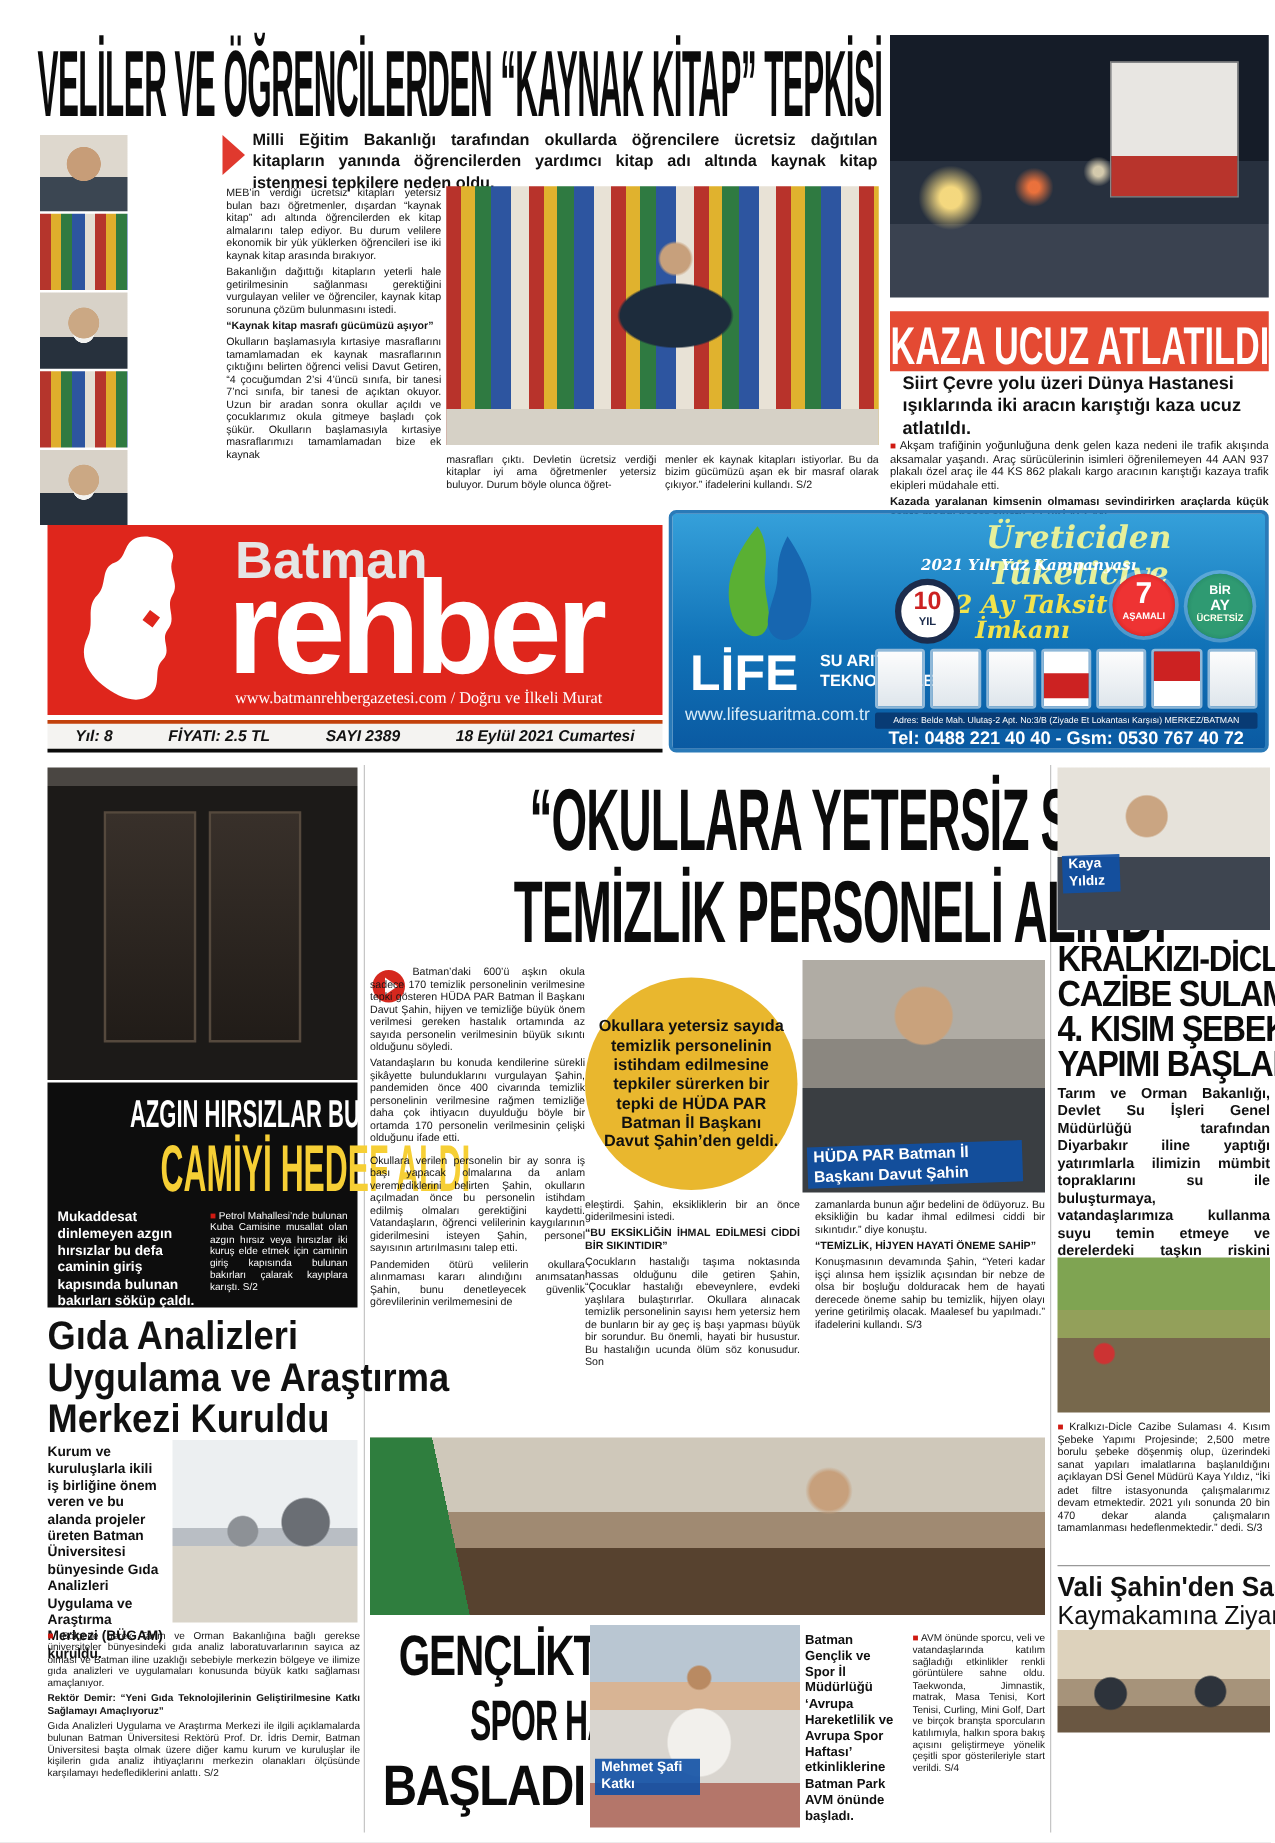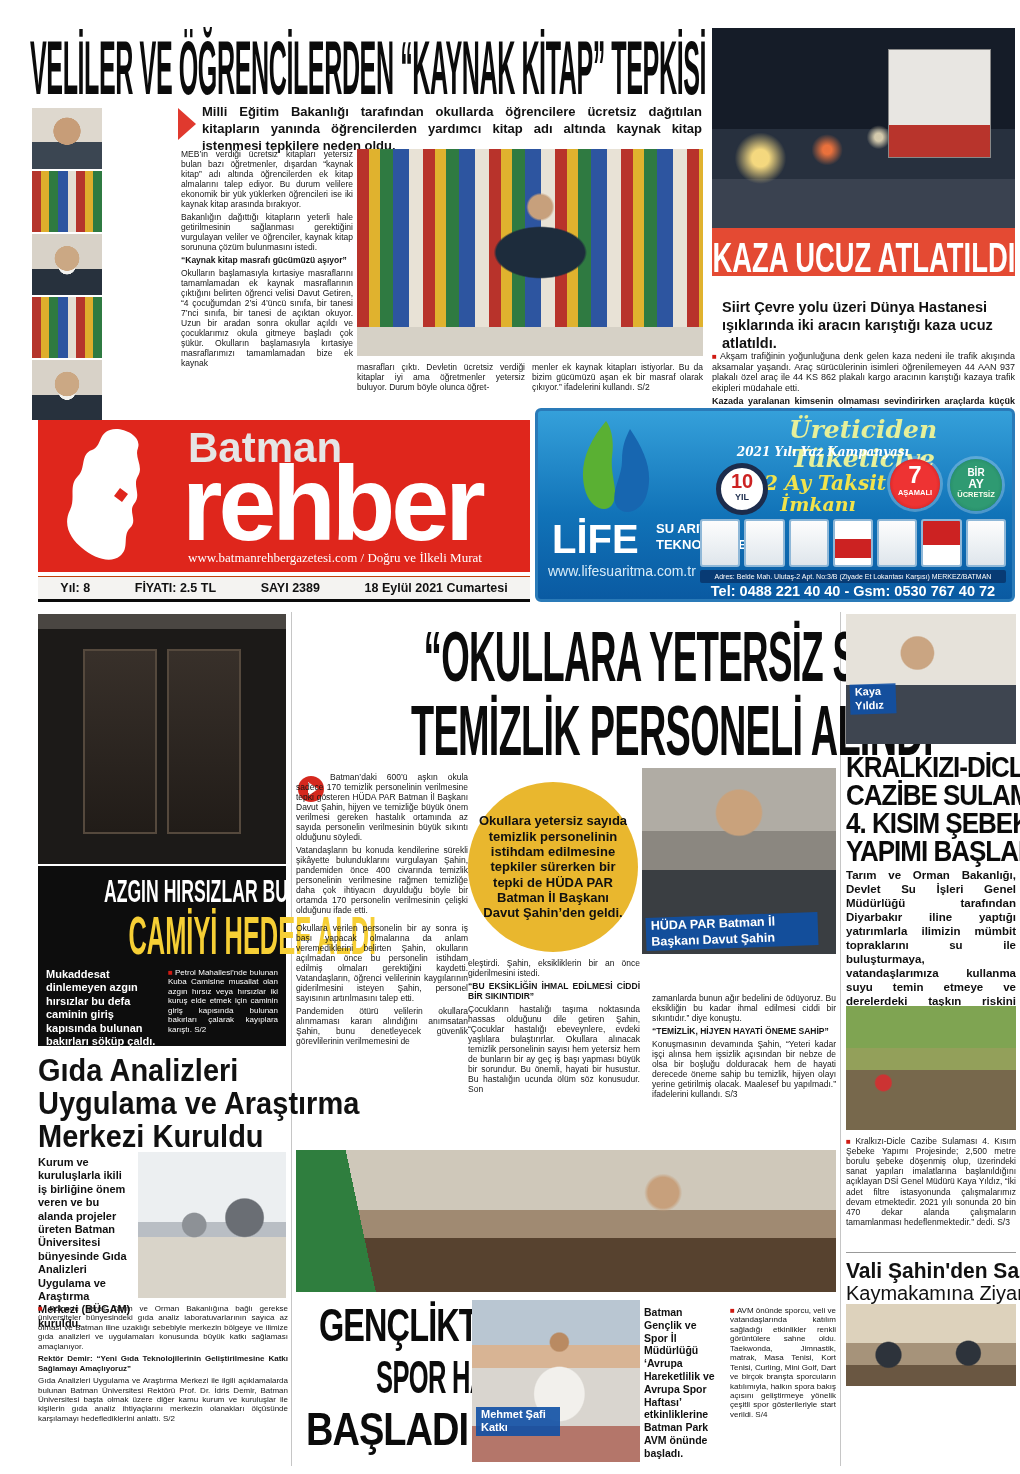--- a/index.html
+++ b/index.html
@@ -60,21 +60,21 @@
       linear-gradient(180deg,#ddd2bc 0 48%, #a6937a 48% 74%, #6a5742 74% 100%); }
   .ph-sport { background:
       radial-gradient(ellipse at 52% 58%, #f2f0ec 0 20%, transparent 21%),
       radial-gradient(circle at 52% 26%, #b98a62 0 6%, transparent 7%),
       linear-gradient(180deg,#b9c6d2 0 28%, #d8b494 28% 42%, #d9d5cf 42% 78%, #b4766a 78% 100%); }
 
   .plabel { position:absolute; background:rgba(16,80,165,.9); color:#fff; font-weight:bold; font-size:11px; line-height:1.25; padding:1px 5px; transform:rotate(-2deg); }
 
   
   #redbox { background:#df261c; }
-  #infobar { background:#f4f3f1; border-top:1px solid #c2410c; border-bottom:3px solid #0a0a0a; display:flex; align-items:center; justify-content:space-around; font-weight:bold; font-size:12.5px; }
+  #infobar { background:#f4f3f1; border-top:3px solid #c2410c; border-bottom:3px solid #0a0a0a; display:flex; align-items:center; justify-content:space-around; font-weight:bold; font-size:12.5px;font-style:italic; }
 
   
   #adbox { background:linear-gradient(180deg,#35a0da 0%, #1173b8 55%, #0a5aa2 100%); border:3px solid #2a7ab8; border-radius:6px; }
   .script { font-family:"DejaVu Serif", serif; font-style:italic; font-weight:bold; text-align:center; }
   .prodbox { background:linear-gradient(180deg,#fdfdfd,#dfe6ec); border:2px solid #8fb8d8; border-radius:3px; }
   #adrbar { background:#083b74; color:#fff; font-size:7px; text-align:center; line-height:13px; border-radius:2px; white-space:nowrap; overflow:hidden; }
 
   .kaza-banner { background:#e44a33; display:flex; align-items:center; justify-content:center; }
 
   .circle-quote { border-radius:50%; background:#e9b72e; display:flex; align-items:center; justify-content:center; text-align:center; }
@@ -114,21 +114,21 @@
   <div class="abs body-txt" style="left:357px; top:362px; width:168px; height:58px; overflow:hidden;">
     <p>masrafları çıktı. Devletin ücretsiz verdiği kitaplar iyi ama öğretmenler yetersiz buluyor. Durum böyle olunca öğret-</p>
   </div>
   <div class="abs body-txt" style="left:532px; top:362px; width:171px; height:58px; overflow:hidden;">
     <p>menler ek kaynak kitapları istiyorlar. Bu da bizim gücümüzü aşan ek bir masraf olarak çıkıyor.” ifadelerini kullandı. S/2</p>
   </div>
 
   <div class="ph ph-night" style="left:712px; top:28px; width:303px; height:210px;">
     <div class="truck"></div>
   </div>
-  <div class="abs kaza-banner" style="left:712px; top:228px; width:303px; height:48px;">
+  <div class="abs kaza-banner" style="left:712px; top:249px; width:303px; height:48px;">
     <span class="fitx fitx-c" style="font-size: 34px; color: rgb(255, 255, 255); transform: scale(0.805851, 1.25);">KAZA UCUZ ATLATILDI</span>
   </div>
   <div class="abs" style="left:722px; top:298px; width:288px; height:50px; font-weight:bold; font-size:14.5px; line-height:1.25;">Siirt Çevre yolu üzeri Dünya Hastanesi ışıklarında iki aracın karıştığı kaza ucuz atlatıldı.</div>
   <div class="abs body-txt" style="left:712px; top:351px; width:303px; height:64px; font-size:9px; overflow:hidden;">
     <p><span class="bullet">■</span><span>Akşam trafiğinin yoğunluğuna denk gelen kaza nedeni ile trafik akışında aksamalar yaşandı. Araç sürücülerinin isimleri öğrenilemeyen 44 AAN 937 plakalı özel araç ile 44 KS 862 plakalı kargo aracının karıştığı kazaya trafik ekipleri müdahale etti.</span></p>
     <p style="font-weight:bold;">Kazada yaralanan kimsenin olmaması sevindirirken araçlarda küçük çapta maddi hasar oluştu. ŞEVKİ ASLAN</p>
   </div>
 
   <div id="redbox" class="abs" style="left:38px; top:420px; width:492px; height:152px;">
     <svg class="abs" style="left:16px; top:8px;" width="112" height="138" viewBox="0 0 56 69">
@@ -244,21 +244,21 @@
 
   <div class="ph ph-sahin" style="left:642px; top:768px; width:194px; height:186px;">
     <div class="plabel" style="left:4px; bottom:6px; width:172px; font-size:12.5px;">HÜDA PAR Batman İl Başkanı Davut Şahin</div>
   </div>
 
   <div class="abs body-txt" style="left:468px; top:958px; width:172px; height:188px; overflow:hidden;">
     <p>eleştirdi. Şahin, eksikliklerin bir an önce giderilmesini istedi.</p>
     <p class="subhead">“BU EKSİKLİĞİN İHMAL EDİLMESİ CİDDİ BİR SIKINTIDIR”</p>
     <p>Çocukların hastalığı taşıma noktasında hassas olduğunu dile getiren Şahin, “Çocuklar hastalığı ebeveynlere, evdeki yaşlılara bulaştırırlar. Okullara alınacak temizlik personelinin sayısı hem yetersiz hem de bunların bir ay geç iş başı yapması büyük bir sorundur. Bu önemli, hayati bir husustur. Bu hastalığın ucunda ölüm söz konusudur. Son</p>
   </div>
-  <div class="abs body-txt" style="left:652px; top:958px; width:184px; height:188px; overflow:hidden;margin-top:35px;">
+  <div class="abs body-txt" style="left:652px; top:958px; width:184px; height:188px; overflow:hidden;">
     <p>zamanlarda bunun ağır bedelini de ödüyoruz. Bu eksikliğin bu kadar ihmal edilmesi ciddi bir sıkıntıdır.” diye konuştu.</p>
     <p class="subhead">“TEMİZLİK, HİJYEN HAYATİ ÖNEME SAHİP”</p>
     <p>Konuşmasının devamında Şahin, “Yeteri kadar işçi alınsa hem işsizlik açısından bir nebze de olsa bir boşluğu dolduracak hem de hayati derecede öneme sahip bu temizlik, hijyen olayı yerine getirilmiş olacak. Maalesef bu yapılmadı.” ifadelerini kullandı. S/3</p>
   </div>
 
   <div class="ph ph-office" style="left:296px; top:1150px; width:540px; height:142px;"></div>
 
   <div class="abs" style="left:288px; top:1300px; width:180px; height:160px; text-align:right;">
     <div style="position:absolute; top:0; right:0; width:100%;"><span class="fitx fitx-r hl" style="font-size: 38px; transform: scale(0.853081, 1.2);">GENÇLİKTE</span></div>
     <div style="position:absolute; top:52px; right:0; width:100%;"><span class="fitx fitx-r hl" style="font-size: 38px; transform: scale(0.671642, 1.2);">SPOR HAFTASI</span></div>

